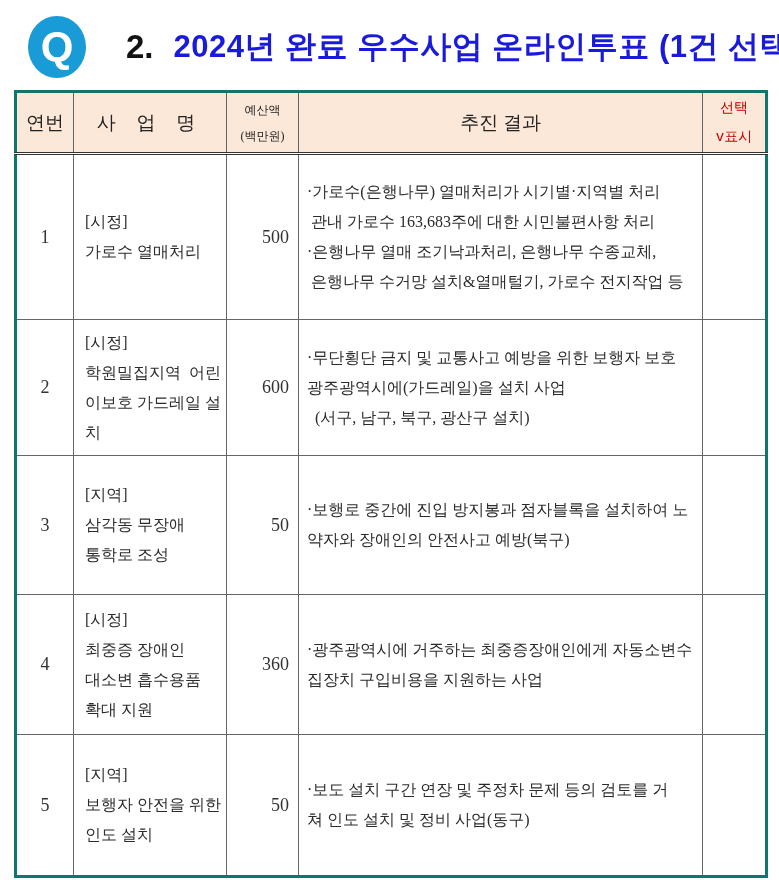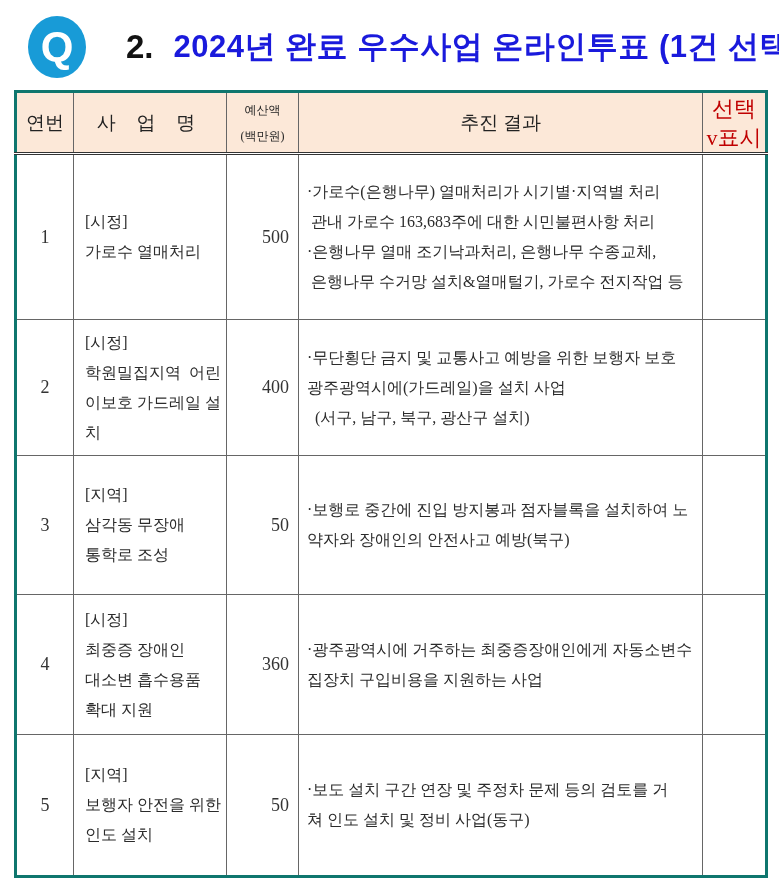--- a/index.html
+++ b/index.html
@@ -67,22 +67,23 @@
     font-weight: normal;
     font-size: 19px;
     color: #222222;
     text-align: center;
   }
   thead tr { height: 62px; }
   .hdr-two-line { line-height: 26px; font-size: 12px; }
   .hdr-name { letter-spacing: 8px; }
   .hdr-select {
     color: #c00000;
-    font-size: 22px;
+    font-size: 14px;
     line-height: 29px;
+    font-family: Liberation Mono, monospace;
   }
 
   tbody tr:nth-child(1) { height: 166px; }
   tbody tr:nth-child(2) { height: 136px; }
   tbody tr:nth-child(3) { height: 139px; }
   tbody tr:nth-child(4) { height: 140px; }
   tbody tr:nth-child(5) { height: 142px; }
 
   td.no-cell { text-align: center; font-size: 18px; color: #333; }
   td.name-cell { padding: 0 4px 0 11px; }
@@ -150,21 +151,21 @@
         <td class="select-cell"></td>
       </tr>
       <tr>
         <td class="no-cell">2</td>
         <td class="name-cell">
             <div class="multiline">[시정]
 학원밀집지역  어린
 이보호 가드레일 설
 치</div>
           </td>
-        <td class="budget-cell">400</td>
+        <td class="budget-cell">600</td>
         <td class="result-cell">
             <div class="multiline">·무단횡단 금지 및 교통사고 예방을 위한 보행자 보호
 광주광역시에(가드레일)을 설치 사업
   (서구, 남구, 북구, 광산구 설치)</div>
           </td>
         <td class="select-cell"></td>
       </tr>
       <tr>
         <td class="no-cell">3</td>
         <td class="name-cell">

